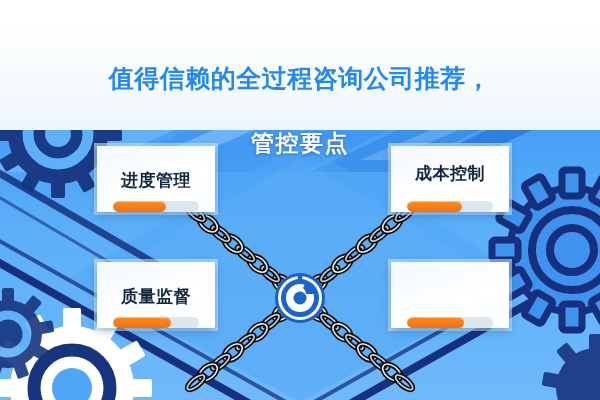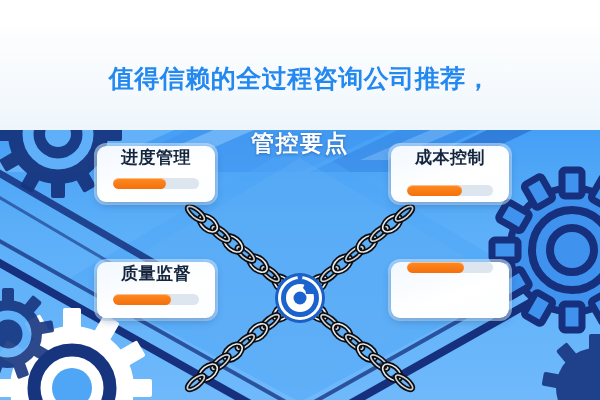--- a/index.html
+++ b/index.html
@@ -40,25 +40,25 @@
     letter-spacing:1.5px;
     text-shadow:0 1px 3px rgba(10,50,110,.45);
   }
 
   
   #chains { position:absolute; left:0; top:102px; width:600px; height:298px; z-index:24; }
 
   
   .card {
     position:absolute; z-index:32;
-    width:118px; height:56px; border-radius:9px;
+    width:118px; height:66px; border-radius:0;
     background:linear-gradient(160deg,#f2f8ff 0%,#ffffff 58%,#fbfdff 100%);
     box-shadow:0 3px 9px rgba(12,48,102,.30), 0 0 0 3px rgba(205,232,255,.60);
     display:flex; flex-direction:column;
-    align-items:center; justify-content:flex-start; gap:9px;
+    align-items:center; justify-content:flex-end; gap:9px;
   }
   .card-label {
     font-size:17px; font-weight:bold; color:#13243c;
     letter-spacing:.5px; white-space:nowrap;
   }
   .bar-track {
     width:86px; height:11px; border-radius:6px;
     background:#dde5ef; overflow:hidden;
   }
   .bar-fill {

